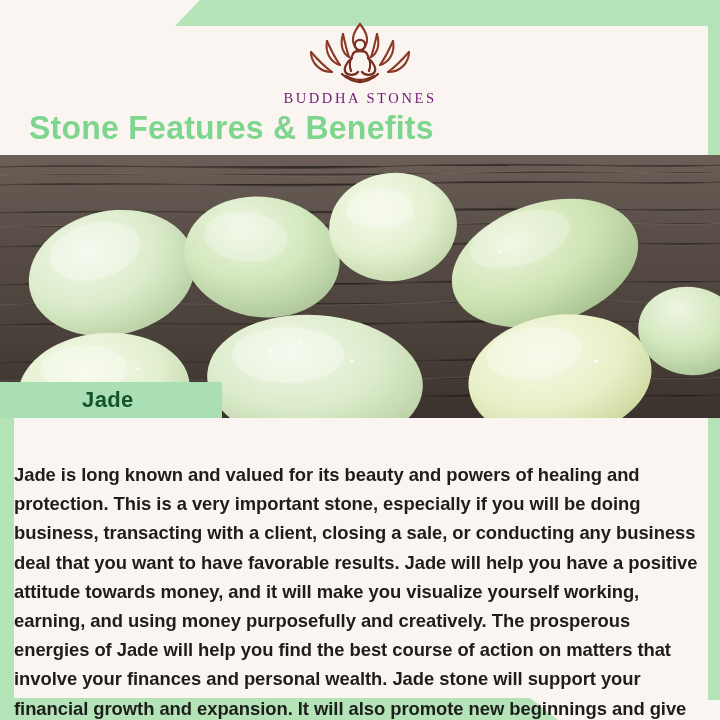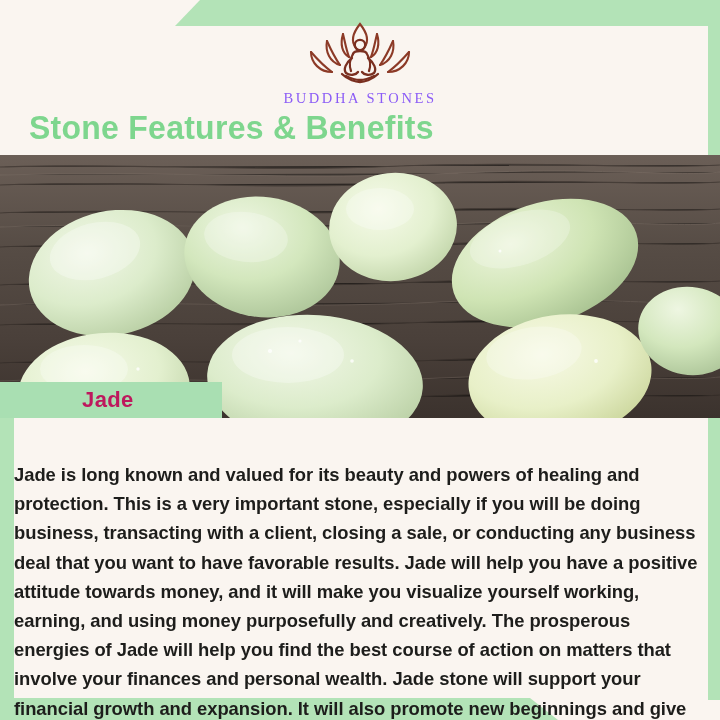--- a/index.html
+++ b/index.html
@@ -71,21 +71,21 @@
     margin: 0 auto;
     width: 128px;
     height: 70px;
   }
   .logo-text {
     display: block;
     margin-top: 2px;
     font-family: "Liberation Serif", serif;
     font-size: 14.5px;
     letter-spacing: 2.6px;
-    color: #8b5cf6;
+    color: #701a75;
     font-weight: 400;
   }
 
   
   .title-bar {
     position: absolute;
     top: 108px; left: 16px;
     width: 720px;
     text-align: left;
     z-index: 2;
@@ -118,21 +118,21 @@
     top: 382px;
     width: 222px;
     height: 36px;
     background: #a9dfb2;
     z-index: 3;
     display: flex;
     align-items: center;
   }
   .stone-label-text {
     margin-left: 82px;
-    color: #be185d;
+    color: #14532d;
     font-size: 22px;
     font-weight: bold;
     letter-spacing: 0.4px;
   }
 
   
   .keywords {
     position: absolute;
     top: 430px; left: 0;
     width: 720px;

